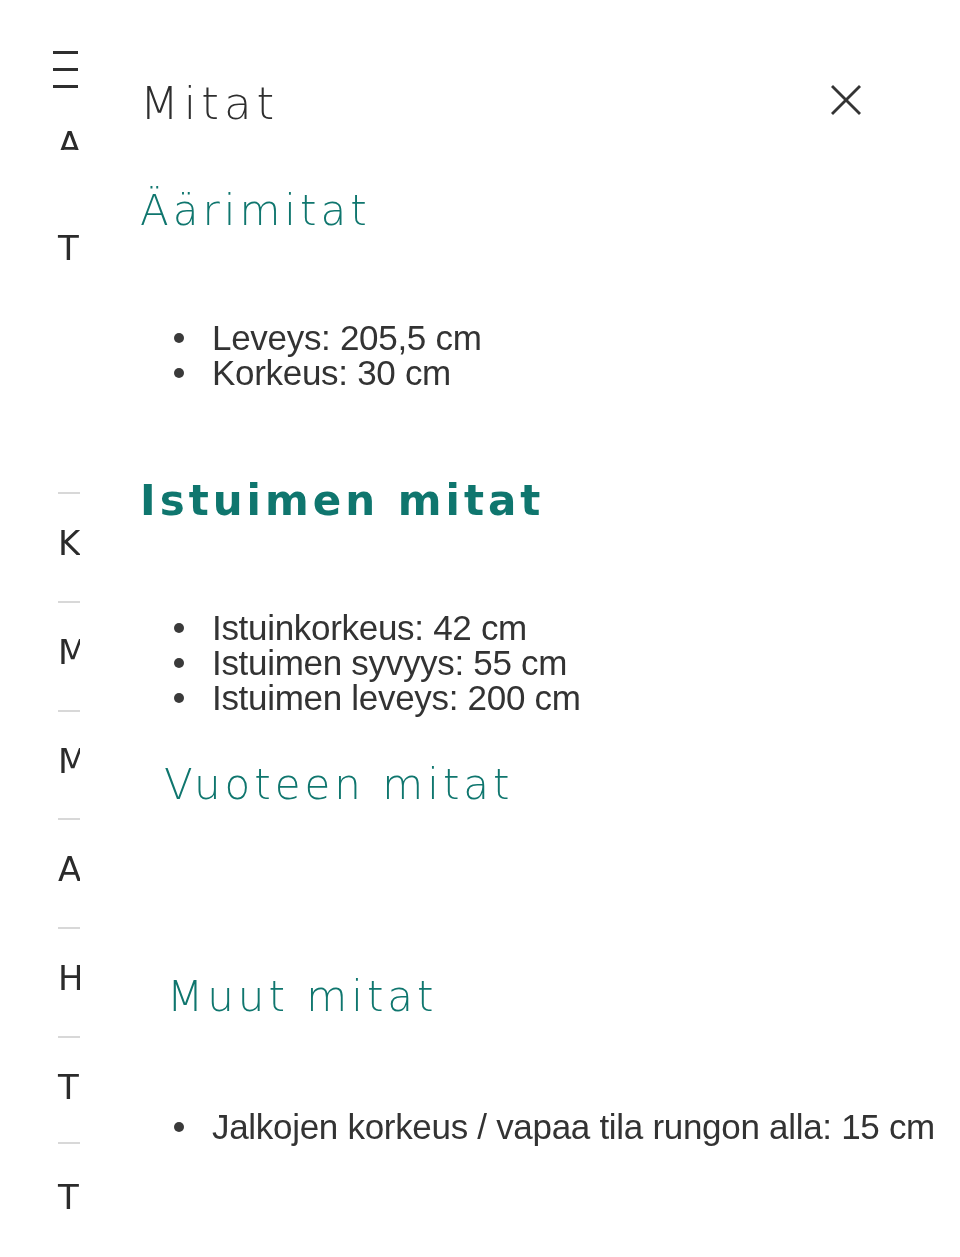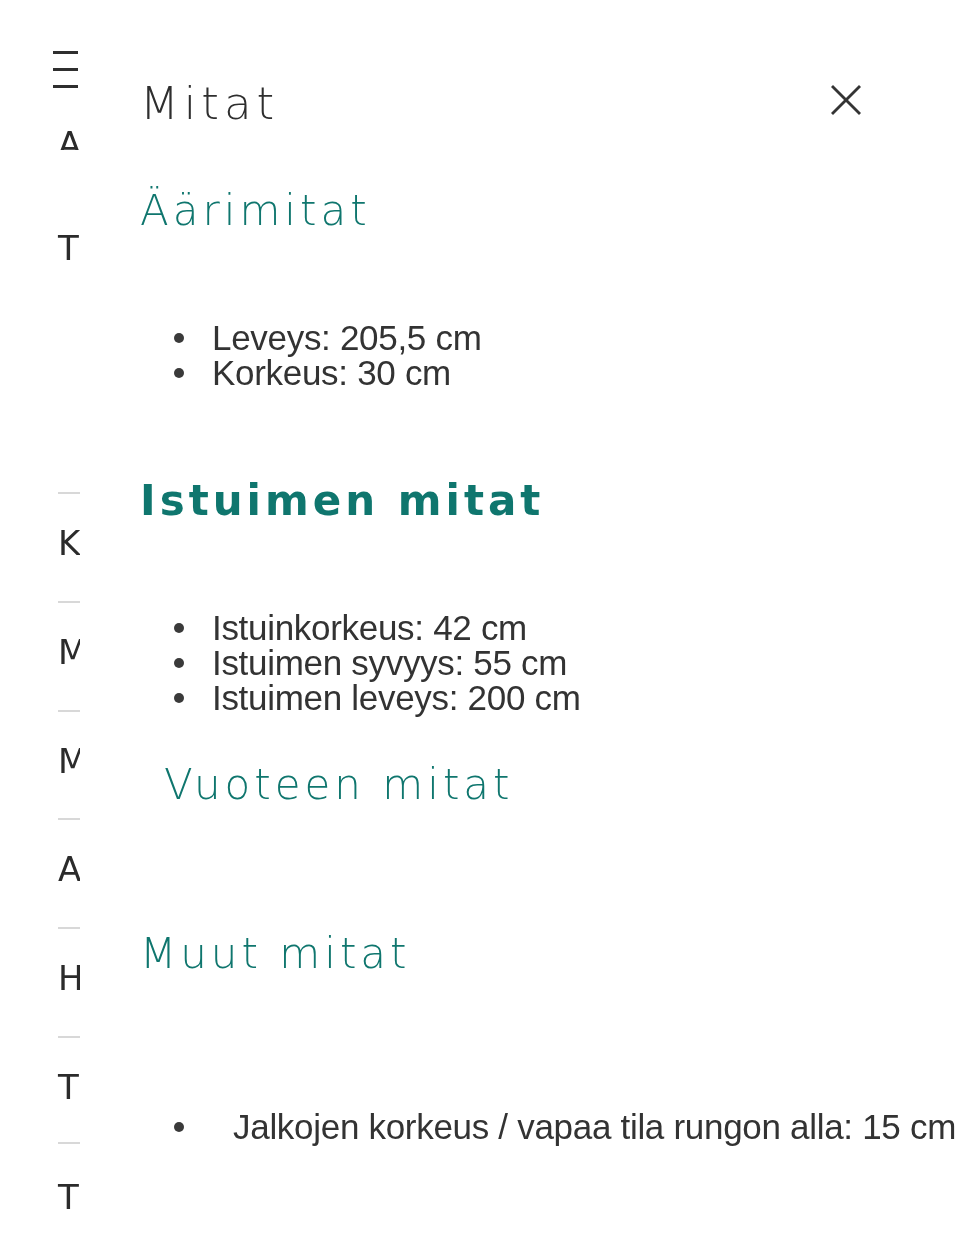--- a/index.html
+++ b/index.html
@@ -28,25 +28,25 @@
   }
   .close-btn{
     position:absolute;left:746px;top:80px;width:40px;height:40px;
     background:none;border:none;padding:0;cursor:pointer;
   }
   .section-title{
     position:absolute;left:60px;margin:0;
     font-family:"DejaVu Sans","Liberation Sans",sans-serif;
     font-size:42px;font-weight:300;letter-spacing:4px;color:#0f766e;line-height:1;white-space:nowrap;
   }
-  .h2-1{top:190px;} .h2-2{top:480px;font-weight:bold;} .h2-3{top:764px;margin-left:24px;} .h2-4{top:933px;}
+  .h2-1{top:190px;} .h2-2{top:480px;font-weight:bold;} .h2-3{top:764px;margin-left:24px;} .h2-4{top:976px;margin-left:27px;}
   .dim-list{
     position:absolute;left:64px;margin:12px;padding:0;list-style:none;width:800px;
   }
-  .ul-1{top:308px;} .ul-2{top:598px;} .ul-3{top:882px;} .ul-4{top:1097px;text-align:right;}
+  .ul-1{top:308px;} .ul-2{top:598px;} .ul-3{top:882px;} .ul-4{top:1097px;}
   .dim-list li{
     position:relative;padding-left:56px;
     font-size:35px;line-height:35px;letter-spacing:-0.3px;color:#333333;white-space:nowrap;
   }
   .dim-list li::before{
     content:"";position:absolute;left:18px;top:13px;width:10px;height:10px;
     border-radius:50%;background:#3a3a3a;
   }
 </style>
 </head>

